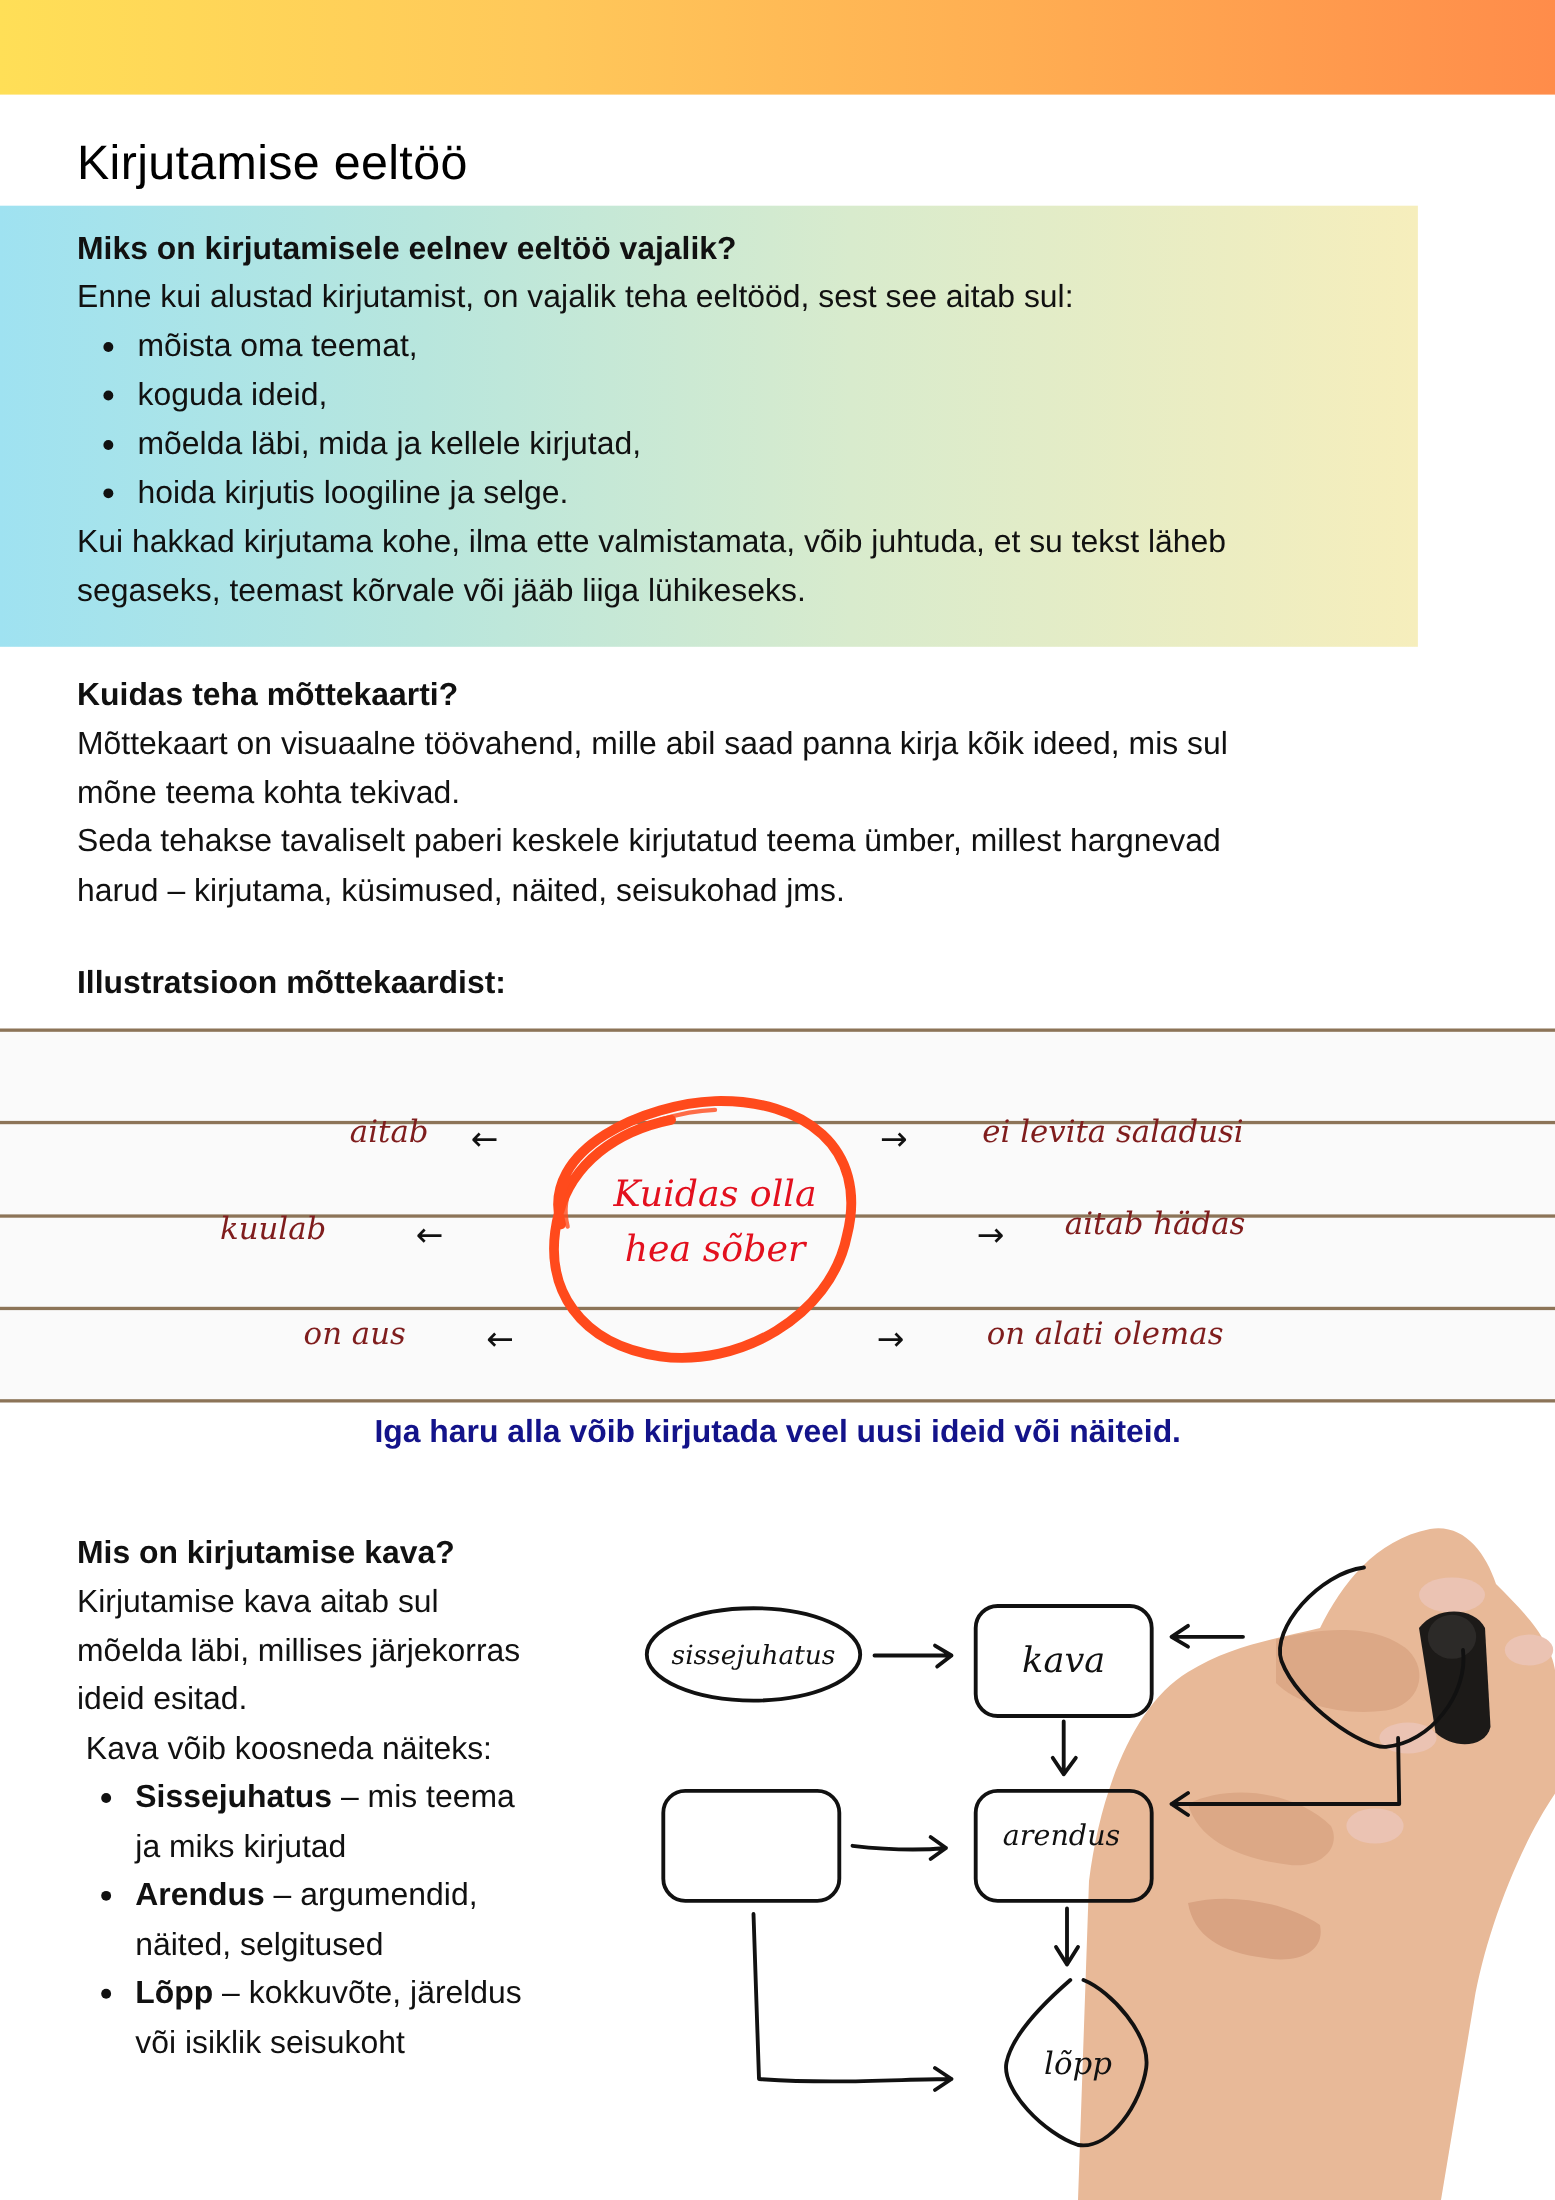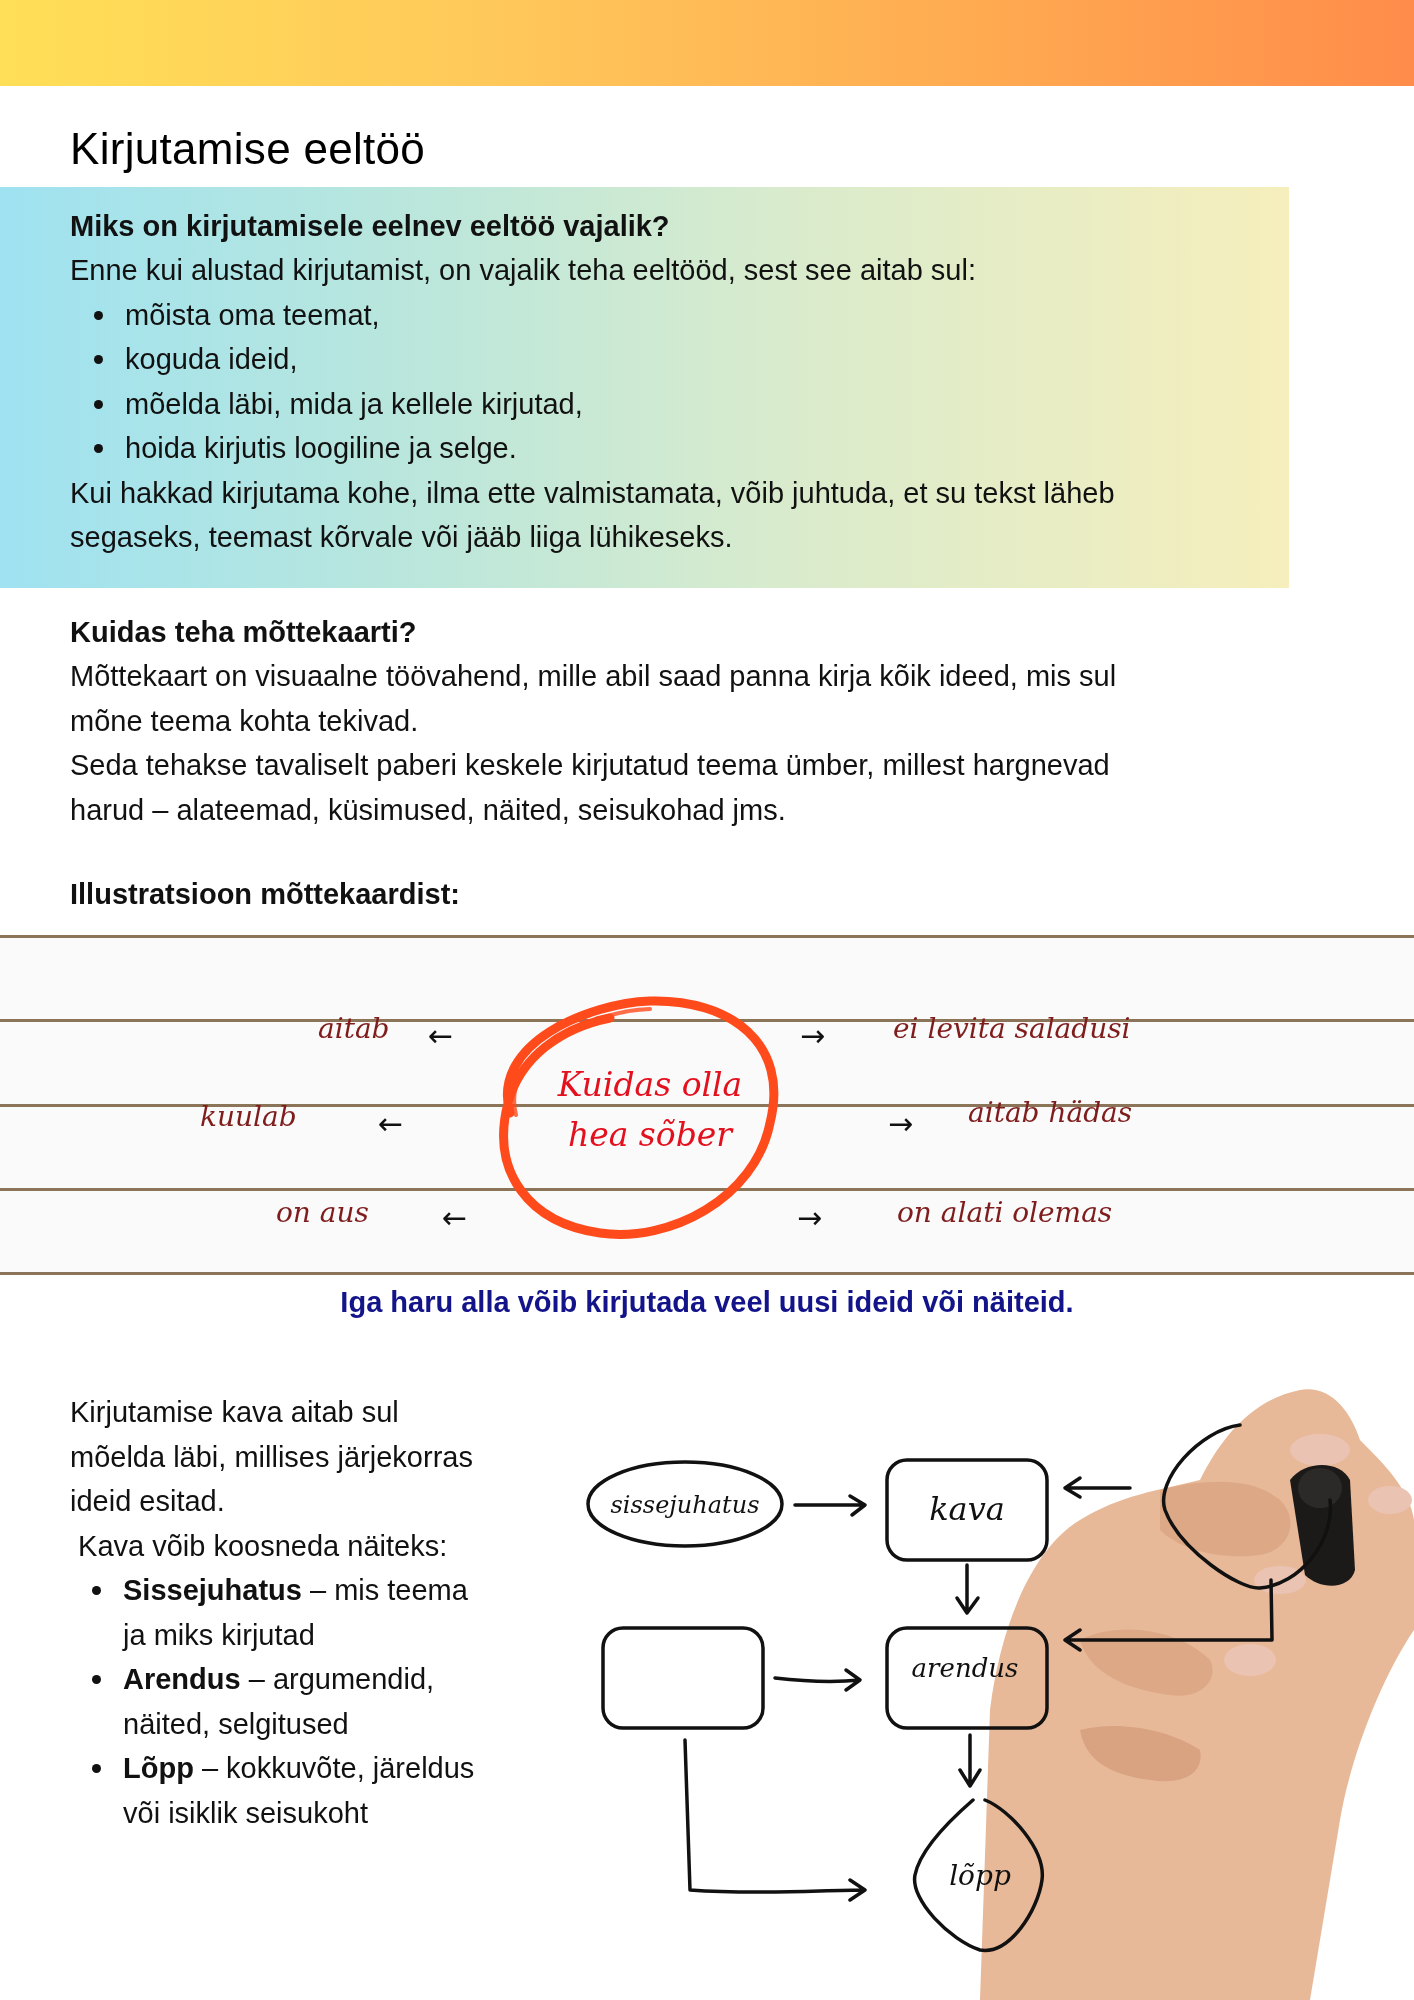--- a/index.html
+++ b/index.html
@@ -79,21 +79,21 @@
   </ul>
   <div class="p">Kui hakkad kirjutama kohe, ilma ette valmistamata, võib juhtuda, et su tekst läheb</div>
   <div class="p">segaseks, teemast kõrvale või jääb liiga lühikeseks.</div>
 </section>
 
 <section class="mindmap-text">
   <div class="h2">Kuidas teha mõttekaarti?</div>
   <div class="p">Mõttekaart on visuaalne töövahend, mille abil saad panna kirja kõik ideed, mis sul</div>
   <div class="p">mõne teema kohta tekivad.</div>
   <div class="p">Seda tehakse tavaliselt paberi keskele kirjutatud teema ümber, millest hargnevad</div>
-  <div class="p">harud – alateemad, küsimused, näited, seisukohad jms.</div>
+  <div class="p">harud – kirjutama, küsimused, näited, seisukohad jms.</div>
 </section>
 <div class="h2 illus-title">Illustratsioon mõttekaardist:</div>
 
 <div class="mindmap"></div>
 <div class="rule" style="top:935px"></div>
 <div class="rule" style="top:1019px"></div>
 <div class="rule" style="top:1104px"></div>
 <div class="rule" style="top:1188px"></div>
 <div class="rule" style="top:1272px"></div>
 
@@ -116,20 +116,21 @@
   <path d="M 46 132 C 30 70, 120 28, 180 26" fill="none" stroke="#FF4A1C" stroke-width="4" stroke-linecap="round" opacity="0.8"></path>
 </svg>
 <div class="center-text">
   <div>Kuidas olla</div>
   <div>hea sõber</div>
 </div>
 
 <div class="caption">Iga haru alla võib kirjutada veel uusi ideid või näiteid.</div>
 
 <section class="plan-text">
+  <div class="h2">Mis on kirjutamise kava?</div>
   <div class="p">Kirjutamise kava aitab sul</div>
   <div class="p">mõelda läbi, millises järjekorras</div>
   <div class="p">ideid esitad.</div>
   <div class="p" style="white-space:pre"> Kava võib koosneda näiteks:</div>
   <ul class="bullets">
     <li>
       <b>Sissejuhatus</b><span> – mis teema</span><br>
       <span>ja miks kirjutad</span>
     </li>
     <li>

